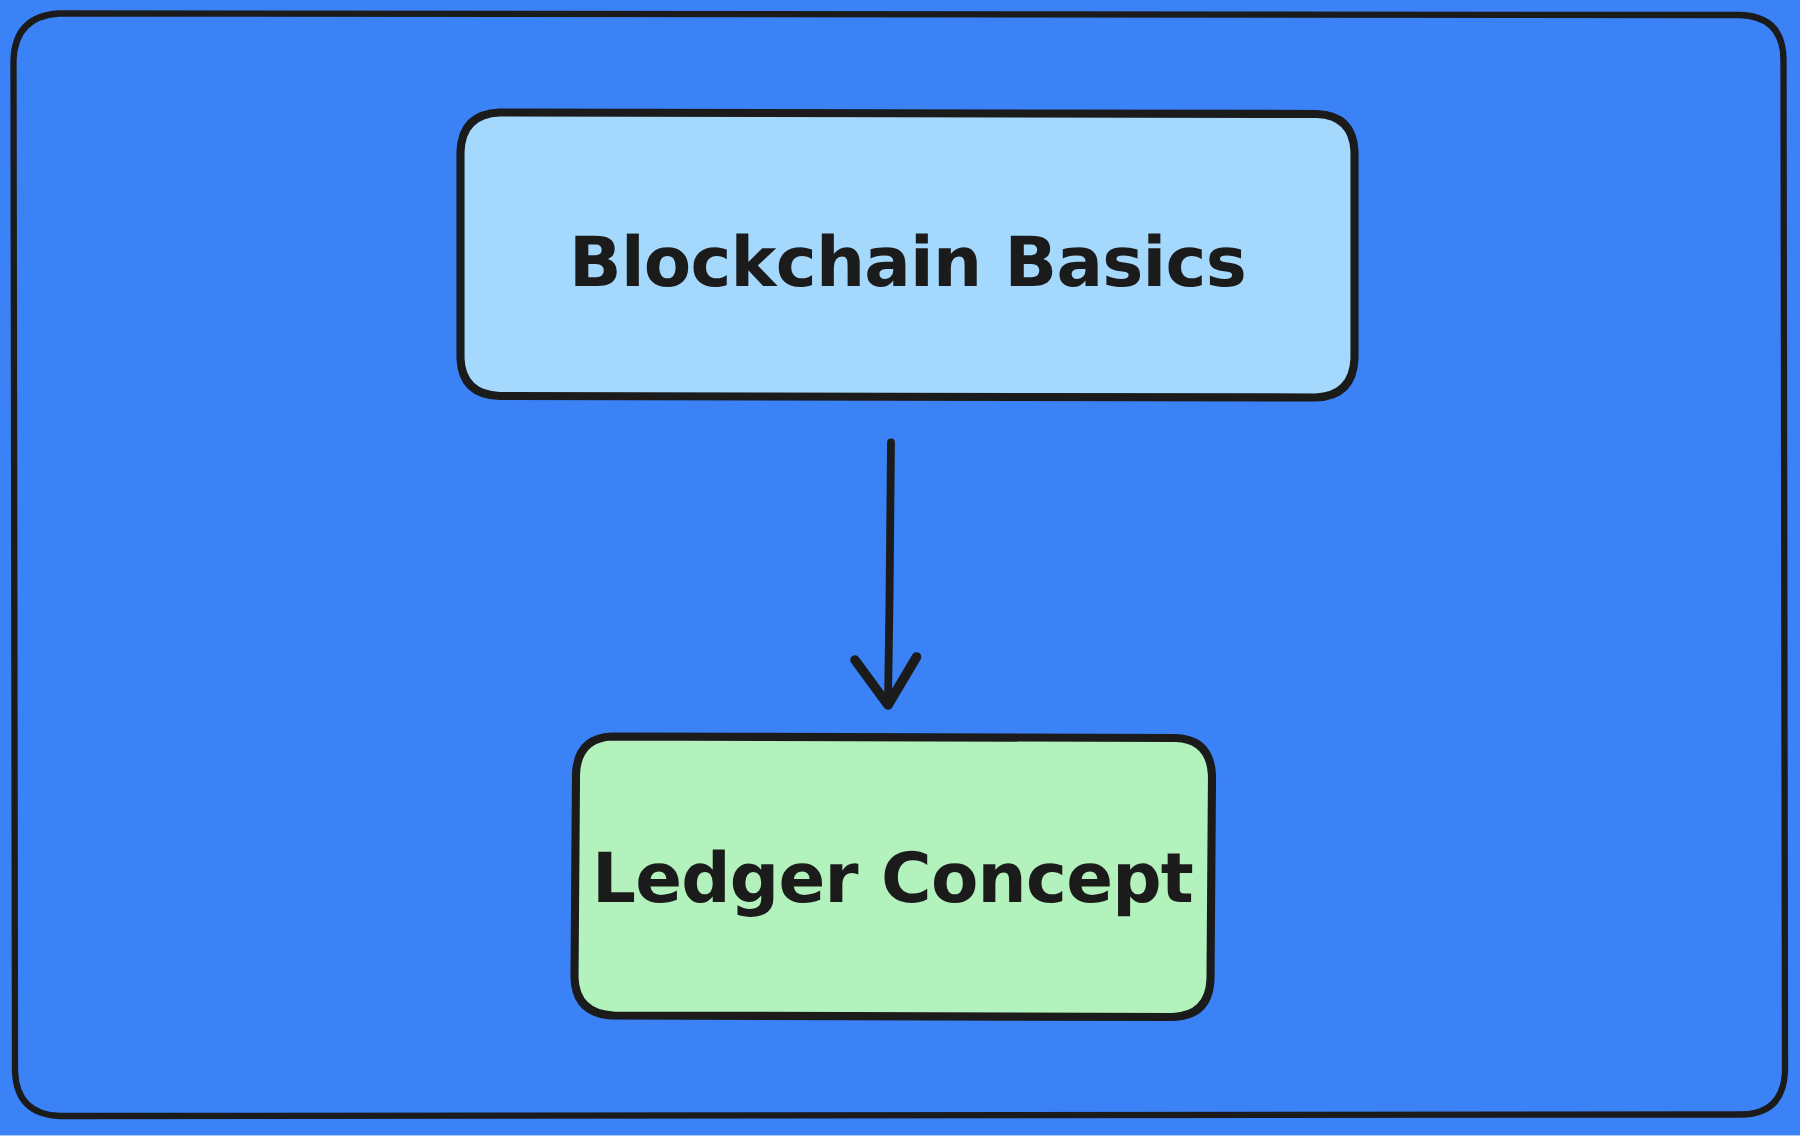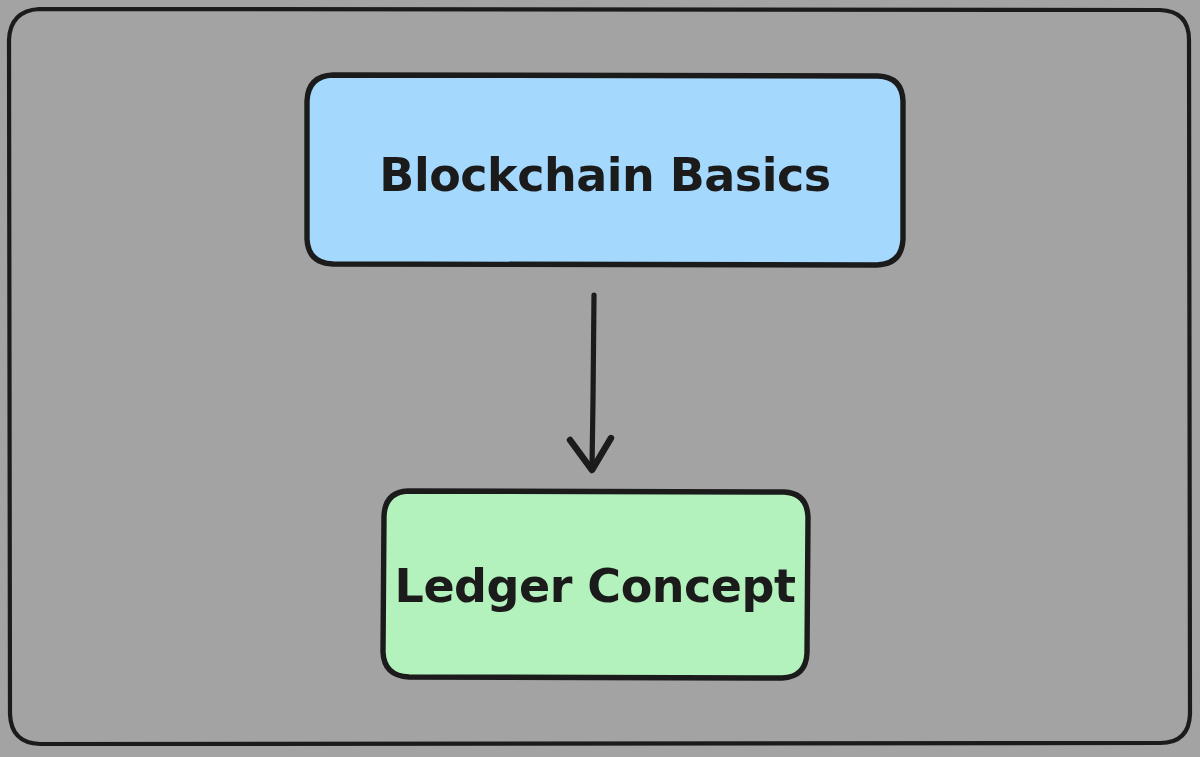--- a/index.html
+++ b/index.html
@@ -11,21 +11,21 @@
   body {
     width: 1200px;
     height: 757px;
     overflow: hidden;
     font-family: "Liberation Sans", sans-serif;
   }
   #canvas-root {
     position: relative;
     width: 1200px;
     height: 757px;
-    background: #a3a3a3;
+    background: #3b82f6;
   }
   #diagram-svg {
     position: absolute;
     left: 0;
     top: 0;
     width: 1200px;
     height: 757px;
     display: block;
   }
   .node-label {

